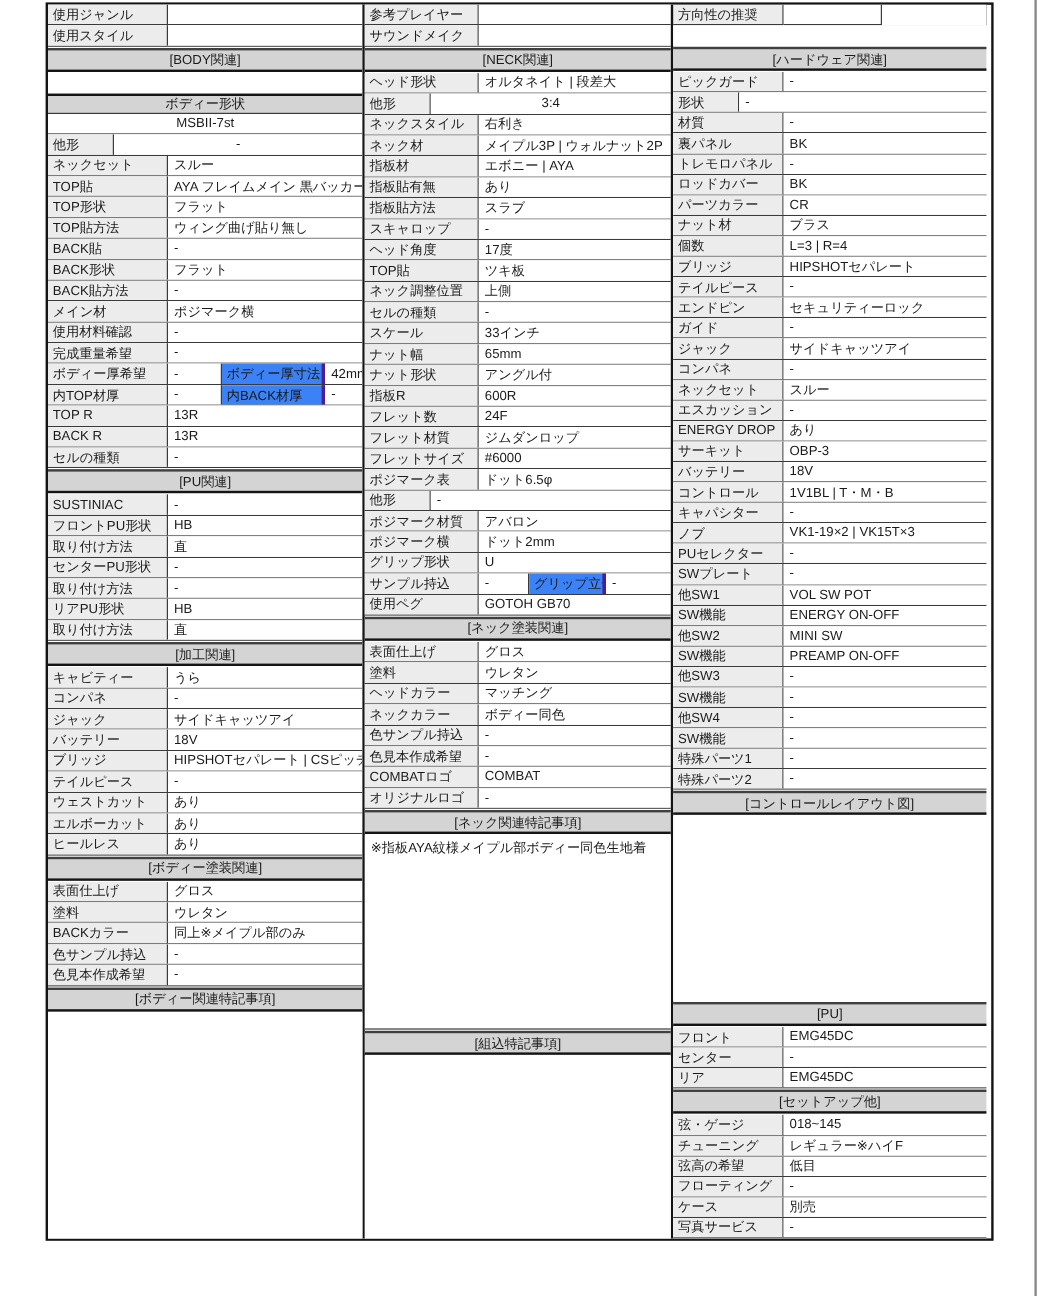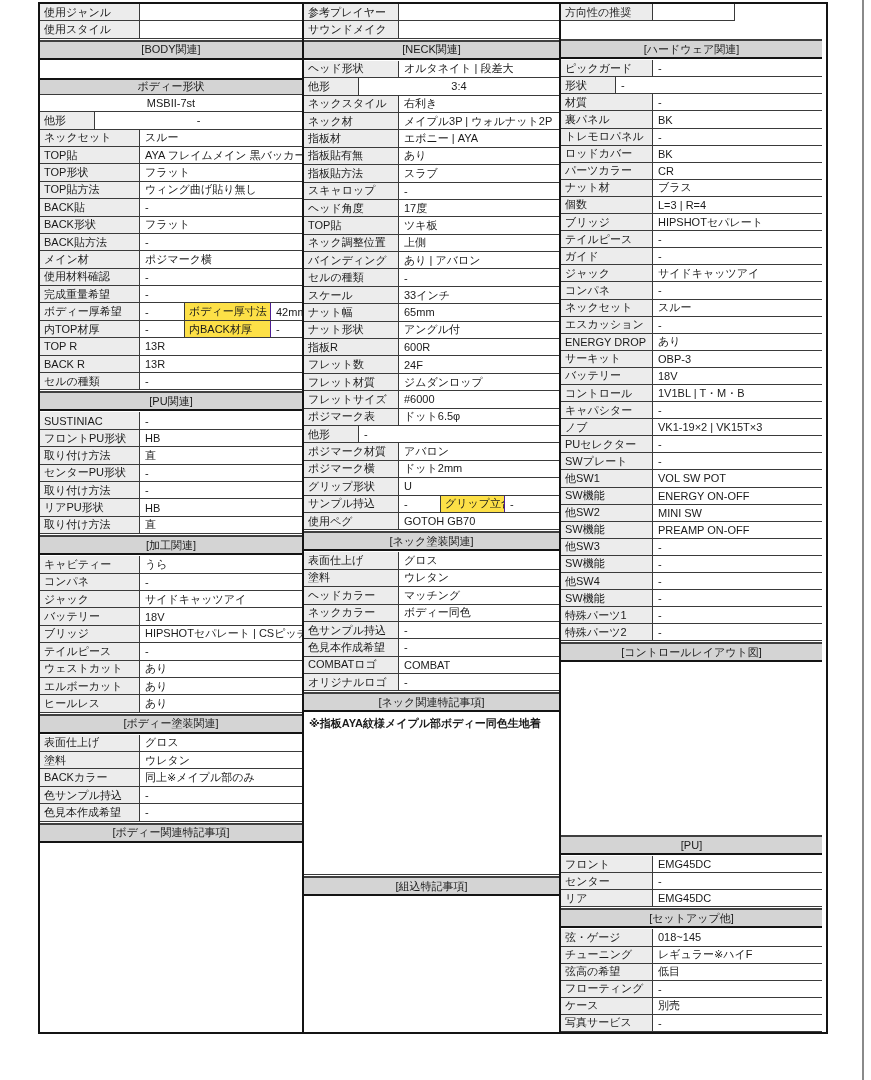--- a/index.html
+++ b/index.html
@@ -15,21 +15,21 @@
   .col3{width:263px;--rh:17.1px;--lw:92px}
   .col + .col{border-left:2px solid #141414}
   .r{flex:none;display:flex;align-items:stretch;height:var(--rh);border-bottom:1px solid #3a3a3a;background:#fff}
   .lbl{flex:none;width:var(--lw);background:#ececec;border-right:1px solid #3a3a3a;
     padding:0 4px;display:flex;align-items:center;white-space:nowrap;overflow:hidden}
   .nkv .lbl{width:55px}
   .val{flex:1;padding:0 5px;display:flex;align-items:center;white-space:nowrap;overflow:hidden;background:#fff}
   .val.center{justify-content:center}
   .v1{flex:none;border-right:1px solid #3a3a3a;padding:0 5px;display:flex;align-items:center;background:#fff}
   .col1 .v1{width:45px}.col2 .v1{width:42px}
-  .l2{flex:none;background:#fde047;border-right:1px solid #4c1d95;padding:0 4px;
+  .l2{flex:none;background:#3b82f6;border-right:3px solid #4c1d95;padding:0 4px;
     display:flex;align-items:center;white-space:nowrap;overflow:hidden}
   .col1 .l2{width:86px}.col2 .l2{width:64px}
   .hdr{flex:none;height:20px;margin:1px 0;background:#d4d4d4;
     border-top:2px solid #404040;border-bottom:2px solid #141414;
     display:flex;align-items:center;justify-content:center;white-space:nowrap;overflow:hidden}
   .sub{flex:none;height:17px;margin-top:17px;background:#d4d4d4;
     border-top:2px solid #141414;border-bottom:1px solid #3a3a3a;
     display:flex;align-items:center;justify-content:center}
   .pr{flex:none;display:flex;height:var(--rh);background:#000000}
   .pr .lbl{border-bottom:1px solid #3a3a3a}
@@ -265,24 +265,20 @@
         </div>
         <div class="r">
           <div class="lbl">TOP貼</div>
           <div class="val">ツキ板</div>
         </div>
         <div class="r">
           <div class="lbl">ネック調整位置</div>
           <div class="val">上側</div>
         </div>
         <div class="r">
-          <div class="lbl">バインディング</div>
-          <div class="val">あり | アバロン</div>
-        </div>
-        <div class="r">
           <div class="lbl">セルの種類</div>
           <div class="val">-</div>
         </div>
         <div class="r">
           <div class="lbl">スケール</div>
           <div class="val">33インチ</div>
         </div>
         <div class="r">
           <div class="lbl">ナット幅</div>
           <div class="val">65mm</div>
@@ -364,21 +360,21 @@
         </div>
         <div class="r">
           <div class="lbl">COMBATロゴ</div>
           <div class="val">COMBAT</div>
         </div>
         <div class="r">
           <div class="lbl">オリジナルロゴ</div>
           <div class="val">-</div>
         </div>
         <div class="hdr">[ネック関連特記事項]</div>
-        <div class="box" style="height: 162px; font-weight: bold;">
+        <div class="box" style="height: 162px;">
           <div class="note">※指板AYA紋様メイプル部ボディー同色生地着</div>
         </div>
         <div class="hdr">[組込特記事項]</div>
         <div class="box grow"></div>
       </div>
       <div class="col col3">
         <div class="pr">
           <div class="lbl">方向性の推奨</div>
           <div class="pval"></div>
           <div class="pfill"></div>
@@ -423,20 +419,24 @@
         </div>
         <div class="r">
           <div class="lbl">ブリッジ</div>
           <div class="val">HIPSHOTセパレート</div>
         </div>
         <div class="r">
           <div class="lbl">テイルピース</div>
           <div class="val">-</div>
         </div>
         <div class="r">
+          <div class="lbl">エンドピン</div>
+          <div class="val">セキュリティーロック</div>
+        </div>
+        <div class="r">
           <div class="lbl">ガイド</div>
           <div class="val">-</div>
         </div>
         <div class="r">
           <div class="lbl">ジャック</div>
           <div class="val">サイドキャッツアイ</div>
         </div>
         <div class="r">
           <div class="lbl">コンパネ</div>
           <div class="val">-</div>

